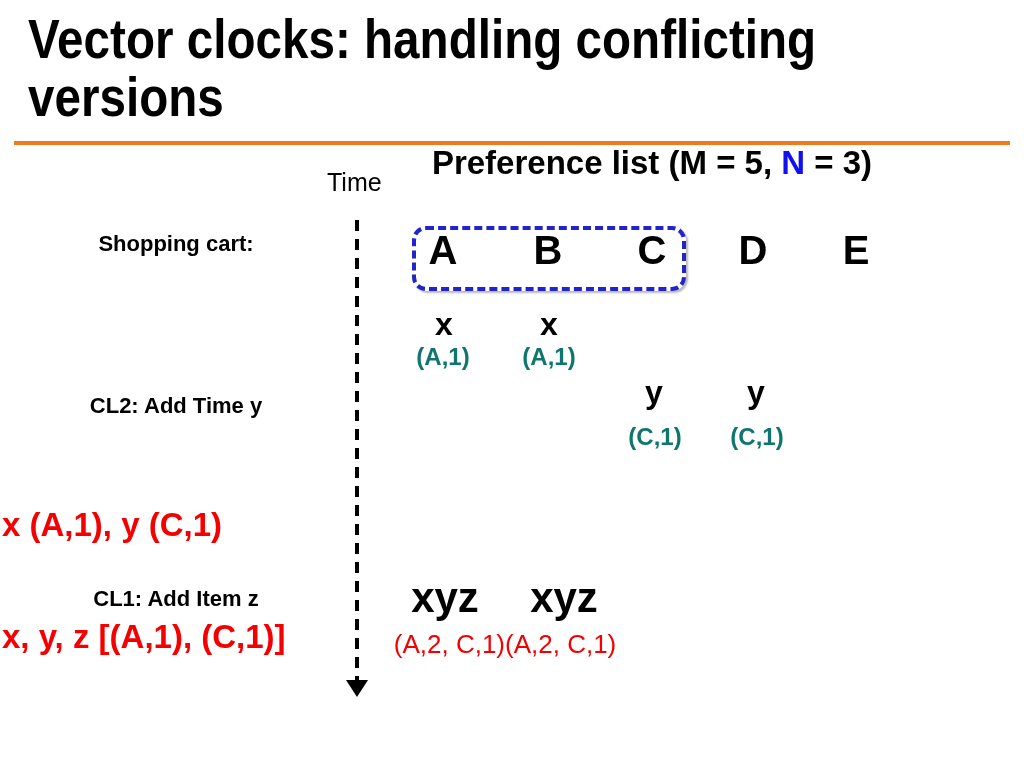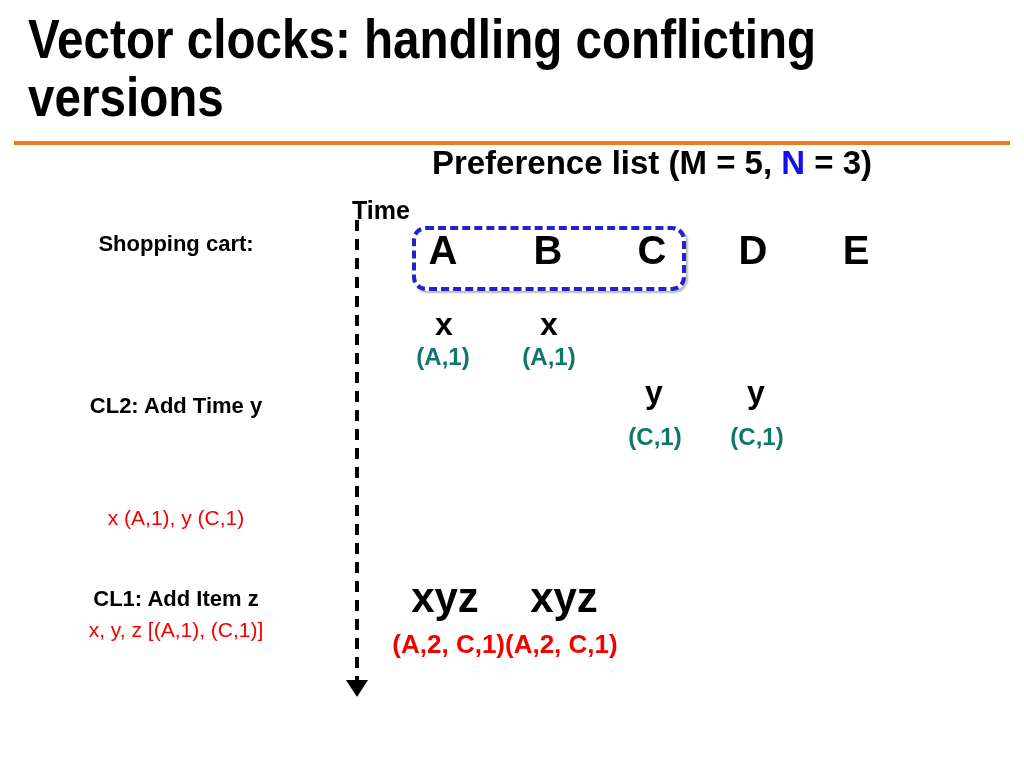--- a/index.html
+++ b/index.html
@@ -15,21 +15,21 @@
   .rule {
     position:absolute; left:14px; top:141px; width:996px; height:4px;
     background:#EE7B1E;
   }
   .pref-header {
     position:absolute; left:417px; top:144px; width:470px; text-align:center;
     font-size:33px; font-weight:bold; white-space:nowrap;
   }
   .pref-header .blue { color:#1010F0; }
   .time-label {
-    position:absolute; left:327px; top:196px; font-size:25px; font-weight:bold;margin-left:25px;
+    position:absolute; left:327px; top:168px; font-size:25px; font-weight:normal;
   }
   .time-line {
     position:absolute; left:355px; top:220px; width:4px; height:462px;
     background-image:repeating-linear-gradient(to bottom, #000 0 11px, transparent 11px 19px);
   }
   .time-arrowhead {
     position:absolute; left:346px; top:680px; width:0; height:0;
     border-left:11px solid transparent; border-right:11px solid transparent;
     border-top:17px solid #000;
   }
@@ -40,38 +40,38 @@
   }
   .node {
     position:absolute; top:228px; transform:translateX(-50%);
     font-size:40px; font-weight:bold; color:#000;
   }
   .label-main {
     position:absolute; left:2px; width:348px; text-align:center;
     font-size:22px; font-weight:bold; color:#000; white-space:nowrap;
   }
   .label-sub {
-    position:absolute; left:2px; width:348px; text-align:center;
-    font-size:21px; font-weight:normal; color:#F40000; white-space:nowrap;
+    position:absolute; left:2px; width:348px; text-align:left;
+    font-size:33px; font-weight:bold; color:#F40000; white-space:nowrap;
   }
   .val {
     position:absolute; transform:translateX(-50%);
     font-size:32px; font-weight:bold; color:#000;
   }
   .val-big {
     position:absolute; transform:translateX(-50%);
     font-size:42px; font-weight:bold; color:#000;
   }
   .clock {
     position:absolute; transform:translateX(-50%);
     font-size:24px; font-weight:bold; color:#0f766e; white-space:nowrap;
   }
   .clock-wide {
     position:absolute; transform:translateX(-50%);
-    font-size:26px; font-weight:bold; color:#F40000; white-space:nowrap;text-align:right;
+    font-size:26px; font-weight:normal; color:#F40000; white-space:nowrap;text-align:right;
   }
   .page-num {
     position:absolute; left:960px; top:734px; width:44px; text-align:right;
     font-size:19px; font-weight:bold; color:#EE7B1E;
   }
 </style>
 </head>
 <body>
 
 <div class="slide">

